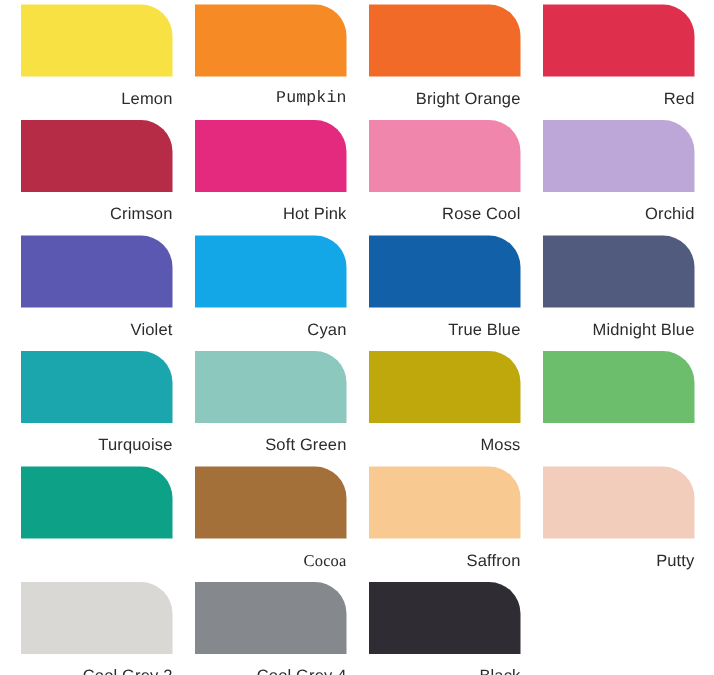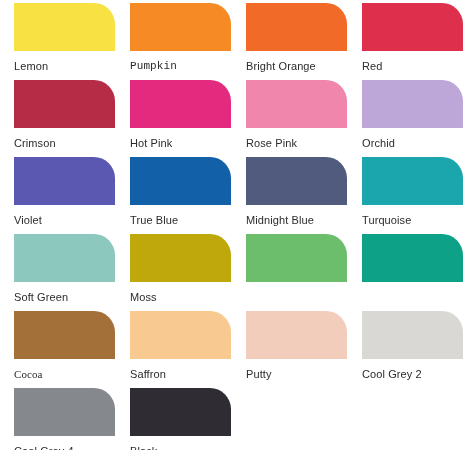--- a/index.html
+++ b/index.html
@@ -37,21 +37,21 @@
 
   .swatch-chip {
     width: 101px;
     height: 48px;
     border-top-right-radius: 21px;
     box-sizing: border-box;
   }
 
   .swatch-label {
     width: 101px;
-    text-align: left;
+    text-align: right;
     font-family: "Liberation Sans", sans-serif;
     font-size: 11px;
     line-height: 11px;
     color: #2b2b2b;
     padding-top: 10px;
     letter-spacing: 0.1px;
     white-space: nowrap;
   }
 </style>
 </head>
@@ -77,29 +77,33 @@
     <div class="swatch-cell">
       <div class="swatch-chip" style="background-color: rgb(182, 43, 69);"></div>
       <div class="swatch-label" style="color: rgb(43, 43, 43);">Crimson</div>
     </div>
     <div class="swatch-cell">
       <div class="swatch-chip" style="background-color: rgb(228, 42, 127);"></div>
       <div class="swatch-label" style="color: rgb(43, 43, 43);">Hot Pink</div>
     </div>
     <div class="swatch-cell">
       <div class="swatch-chip" style="background-color: rgb(240, 134, 172);"></div>
-      <div class="swatch-label" style="color: rgb(43, 43, 43);">Rose Pink</div>
+      <div class="swatch-label" style="color: rgb(43, 43, 43);">Rose Cool</div>
     </div>
     <div class="swatch-cell">
       <div class="swatch-chip" style="background-color: rgb(188, 167, 216);"></div>
       <div class="swatch-label" style="color: rgb(43, 43, 43);">Orchid</div>
     </div>
     <div class="swatch-cell">
       <div class="swatch-chip" style="background-color: rgb(91, 88, 178);"></div>
       <div class="swatch-label" style="color: rgb(43, 43, 43);">Violet</div>
+    </div>
+    <div class="swatch-cell">
+      <div class="swatch-chip" style="background-color: rgb(20, 167, 232);"></div>
+      <div class="swatch-label" style="color: rgb(43, 43, 43);">Cyan</div>
     </div>
     <div class="swatch-cell">
       <div class="swatch-chip" style="background-color: rgb(18, 97, 168);"></div>
       <div class="swatch-label" style="color: rgb(43, 43, 43);">True Blue</div>
     </div>
     <div class="swatch-cell">
       <div class="swatch-chip" style="background-color: rgb(81, 91, 126);"></div>
       <div class="swatch-label" style="color: rgb(43, 43, 43);">Midnight Blue</div>
     </div>
     <div class="swatch-cell">

